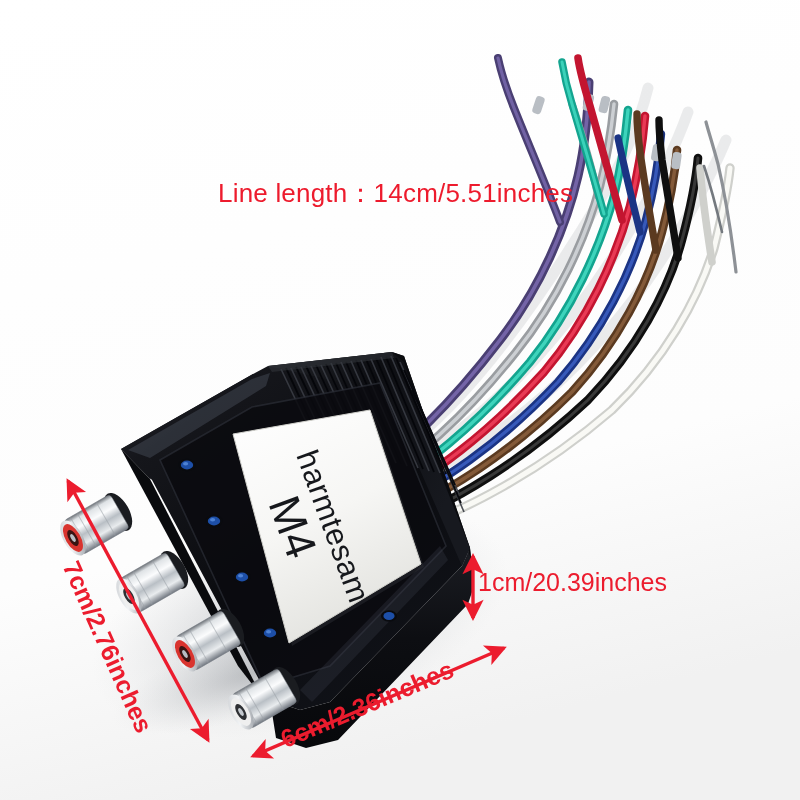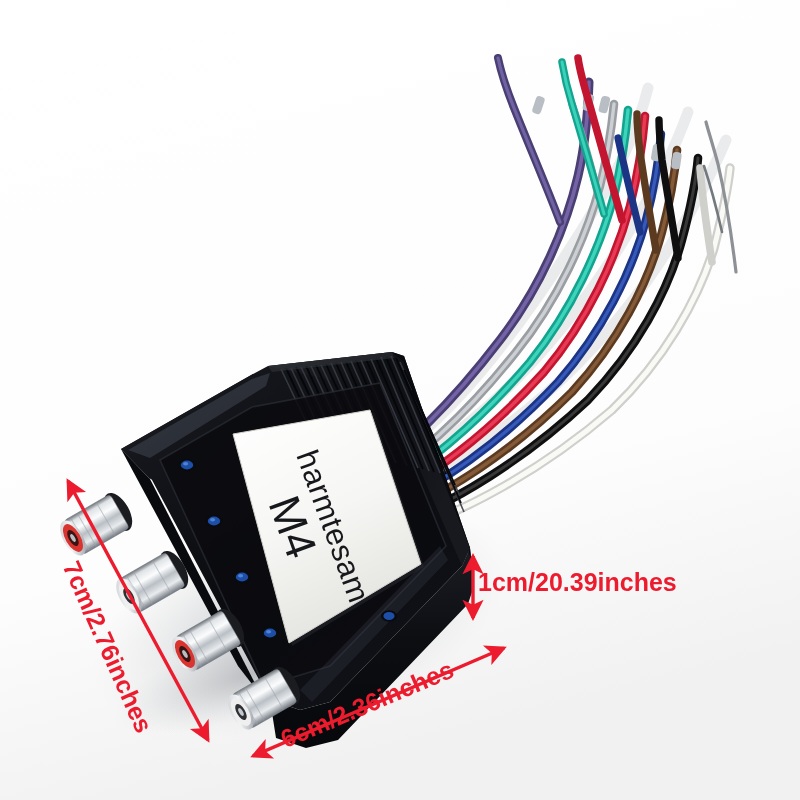--- a/index.html
+++ b/index.html
@@ -28,21 +28,21 @@
   }
   #label6cm{
     left:282px;top:726px;
     font-size:25px;font-weight:600;
     color:#ec1c2e;
     transform:rotate(-23deg);
     transform-origin:0 50%;
   }
   #label1cm{
     left:478px;top:568px;
-    font-size:25px;font-weight:700;
+    font-size:25px;font-weight:400;
     color:#ec1c2e;
   }
 </style>
 </head>
 <body>
 
 <div id="stage">
 
   <svg id="scene" viewBox="0 0 800 800">
     <defs>
@@ -351,20 +351,21 @@
     <g id="dimension-lines" stroke="#ec1c2e" stroke-width="3.4" fill="none">
 
       <line x1="68" y1="481" x2="208" y2="740" marker-start="url(#arrHead)" marker-end="url(#arrHead)"></line>
 
       <line x1="253" y1="756" x2="504" y2="648" marker-start="url(#arrHead)" marker-end="url(#arrHead)"></line>
 
       <line x1="473" y1="556" x2="473" y2="618" marker-start="url(#arrHead)" marker-end="url(#arrHead)"></line>
     </g>
   </svg>
 
+  <div class="anno" id="lineLengthLabel">Line length：14cm/5.51inches</div>
 
   <div class="anno" id="label7cm">7cm/2.76inches</div>
 
   <div class="anno" id="label6cm">6cm/2.36inches</div>
 
   <div class="anno" id="label1cm">1cm/20.39inches</div>
 
 </div>
 
 </body></html>

